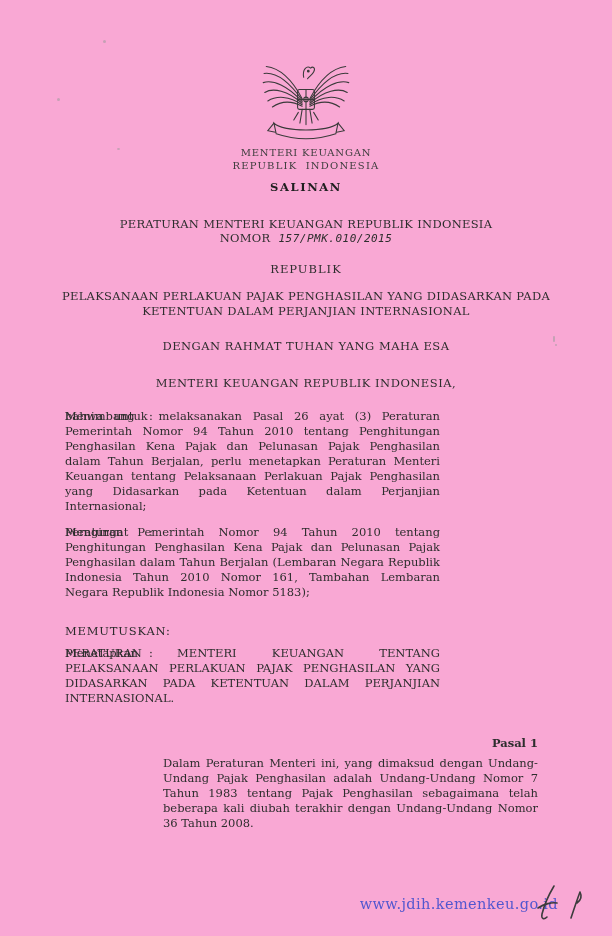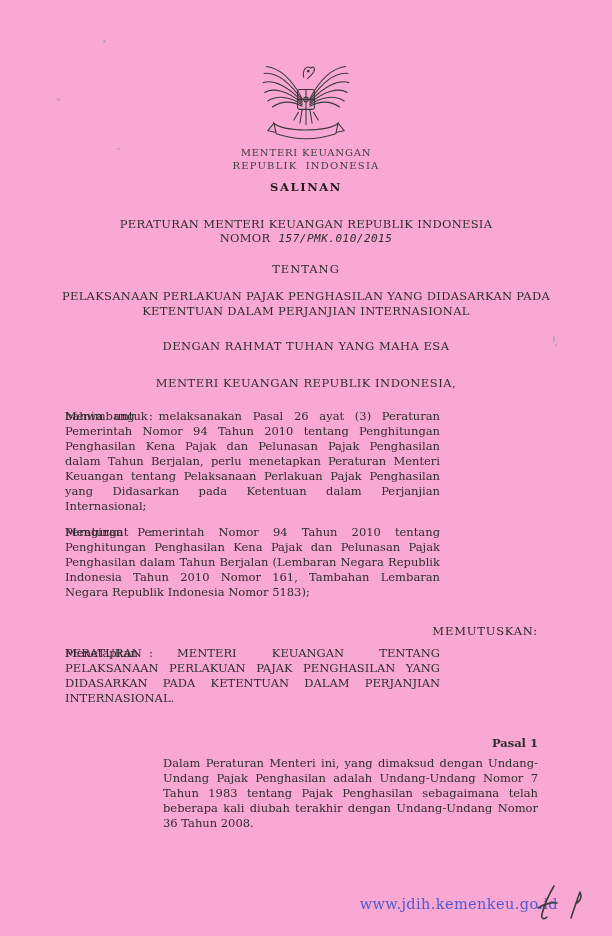--- a/index.html
+++ b/index.html
@@ -32,21 +32,21 @@
   .invoc{top:339px;letter-spacing:.5px;}
   .auth{top:376px;letter-spacing:.5px;}
 
   
   .clause{left:65px;width:473px;font-size:11.5px;line-height:15px;color:#2e2e2e;}
   .clause .lbl{position:absolute;left:0;top:0;}
   .clause .col{position:absolute;left:84px;top:0;}
   .clause .txt{width:375px;text-align:justify;}
   .menimbang{top:409px;}
   .mengingat{top:525px;}
-  .memutuskan{top:624px;left:65px;width:473px;text-align:right;font-size:11.5px;letter-spacing:.8px;color:#2a2a2a;}
+  .memutuskan{top:624px;left:65px;width:473px;text-align:left;font-size:11.5px;letter-spacing:.8px;color:#2a2a2a;}
   .menetapkan{top:646px;}
 
   
   .pasal-h{top:736px;left:163px;width:375px;text-align:right;font-size:11.5px;color:#2e2e2e;font-weight:bold;}
   .pasal-b{top:756px;left:163px;width:375px;font-size:11.5px;line-height:15px;text-align:justify;color:#2e2e2e;}
 
   
   .footer-link{top:896px;right:54px;font-size:14.5px;letter-spacing:.4px;color:#5257cf;text-decoration:none;cursor:pointer;}
   .marks{top:882px;left:524px;width:70px;height:45px;}
 
@@ -90,21 +90,21 @@
   </svg>
 
   <div class="abs ctr agency1">MENTERI KEUANGAN</div>
   <div class="abs ctr agency2">REPUBLIK INDONESIA</div>
   <div class="abs ctr salinan">SALINAN</div>
 
   <div class="abs ctr h-line t1">PERATURAN MENTERI KEUANGAN REPUBLIK INDONESIA</div>
   <div class="abs ctr h-line nomor">
     <span>NOMOR</span>&nbsp;&nbsp;<span class="mono">157/PMK.010/2015</span>
   </div>
-  <div class="abs ctr h-line tentang">TENTANG</div>
+  <div class="abs ctr h-line tentang">REPUBLIK</div>
   <div class="abs ctr h-line subj1">PELAKSANAAN PERLAKUAN PAJAK PENGHASILAN YANG DIDASARKAN PADA</div>
   <div class="abs ctr h-line subj2">KETENTUAN DALAM PERJANJIAN INTERNASIONAL</div>
   <div class="abs ctr h-line invoc">DENGAN RAHMAT TUHAN YANG MAHA ESA</div>
   <div class="abs ctr h-line auth">MENTERI KEUANGAN REPUBLIK INDONESIA,</div>
 
   <div class="abs clause menimbang">
     <span class="lbl">Menimbang</span>
     <span class="col">:</span>
     <div class="txt">bahwa untuk melaksanakan Pasal 26 ayat (3) Peraturan Pemerintah Nomor 94 Tahun 2010 tentang Penghitungan Penghasilan Kena Pajak dan Pelunasan Pajak Penghasilan dalam Tahun Berjalan, perlu menetapkan Peraturan Menteri Keuangan tentang Pelaksanaan Perlakuan Pajak Penghasilan yang Didasarkan pada Ketentuan dalam Perjanjian Internasional;</div>
   </div>

